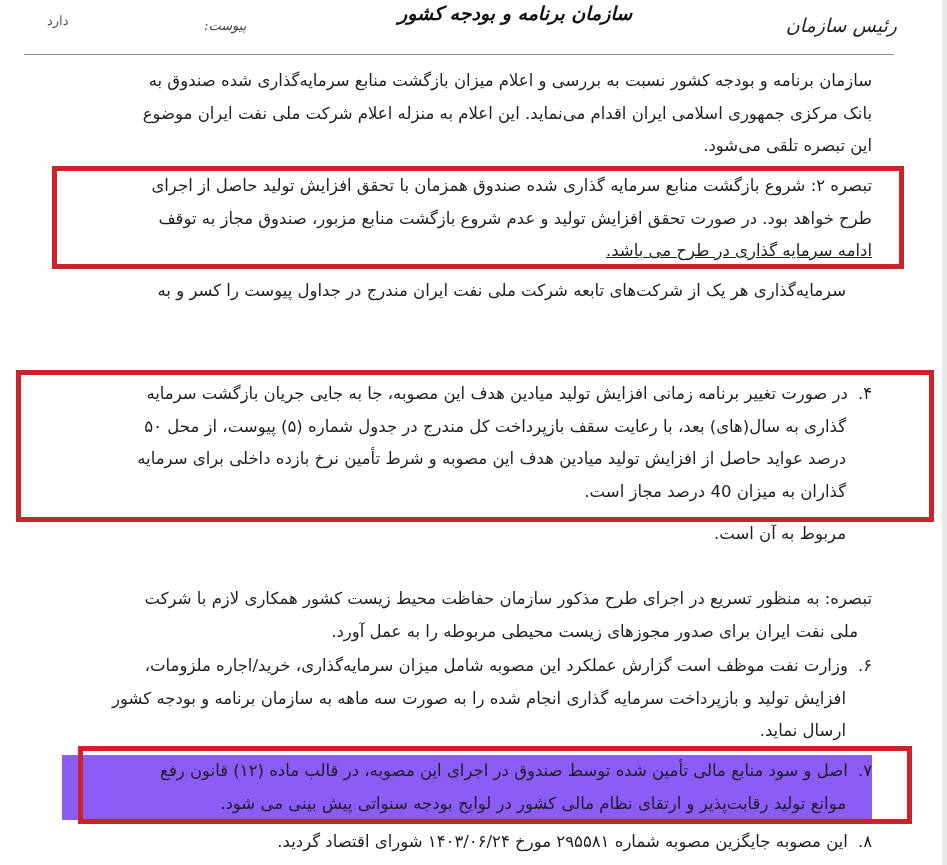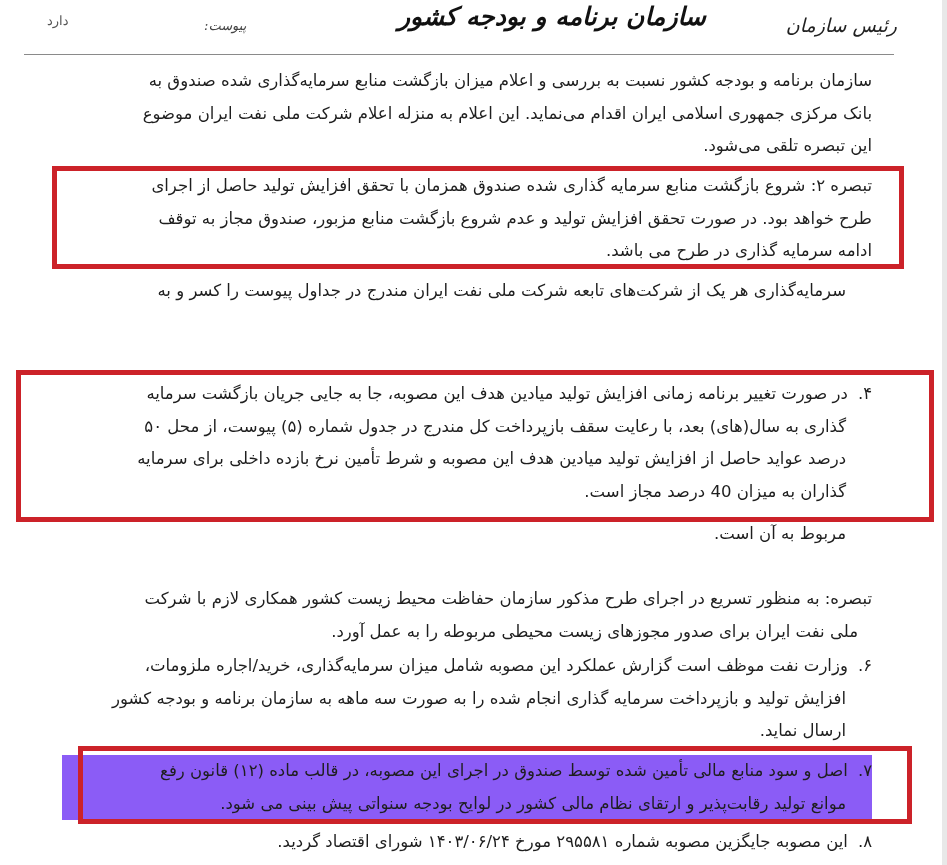--- a/index.html
+++ b/index.html
@@ -48,21 +48,21 @@
     font-size: 19px;
     color: #222;
   }
   .hdr-center {
     position: absolute;
     top: 2px;
     left: 398px;
     font-family: "DejaVu Serif", "Liberation Serif", serif;
     font-style: italic;
     font-weight: bold;
-    font-size: 25px;
+    font-size: 19px;
     color: #111;
   }
   .hdr-post {
     position: absolute;
     top: 18px;
     left: 204px;
     font-family: "DejaVu Serif", "Liberation Serif", serif;
     font-style: italic;
     font-size: 13px;
     color: #444;
@@ -112,21 +112,21 @@
 
 <div class="para" style="top:65px; right:75px; width:810px;">
   <p>سازمان برنامه و بودجه کشور نسبت به بررسی و اعلام میزان بازگشت منابع سرمایه‌گذاری شده صندوق به</p>
   <p>بانک مرکزی جمهوری اسلامی ایران اقدام می‌نماید. این اعلام به منزله اعلام شرکت ملی نفت ایران موضوع</p>
   <p style="text-align-last: right; text-align: right;">این تبصره تلقی می‌شود.</p>
 </div>
 
 <div class="para" style="top:170px; right:75px; width:810px;">
   <p>تبصره ۲: شروع بازگشت منابع سرمایه گذاری شده صندوق همزمان با تحقق افزایش تولید حاصل از اجرای</p>
   <p>طرح خواهد بود. در صورت تحقق افزایش تولید و عدم شروع بازگشت منابع مزبور، صندوق مجاز به توقف</p>
-  <p style="text-align: left;">ادامه سرمایه گذاری در طرح می باشد.</p>
+  <p style="text-align: left; text-decoration: underline;">ادامه سرمایه گذاری در طرح می باشد.</p>
 </div>
 <div class="redbox" style="left:52px; top:166px; width:852px; height:103px;"></div>
 
 <div class="para" style="top:275px; right:75px; width:810px;">
   <p style="padding-right:26px;">سرمایه‌گذاری هر یک از شرکت‌های تابعه شرکت ملی نفت ایران مندرج در جداول پیوست را کسر و به</p>
 </div>
 
 <div class="para" style="top:378px; right:75px; width:810px;">
   <p><span class="num">۴.</span><span>در صورت تغییر برنامه زمانی افزایش تولید میادین هدف این مصوبه، جا به جایی جریان بازگشت سرمایه</span></p>
   <p style="padding-right:26px;">گذاری به سال(های) بعد، با رعایت سقف بازپرداخت کل مندرج در جدول شماره (۵) پیوست، از محل ۵۰</p>

